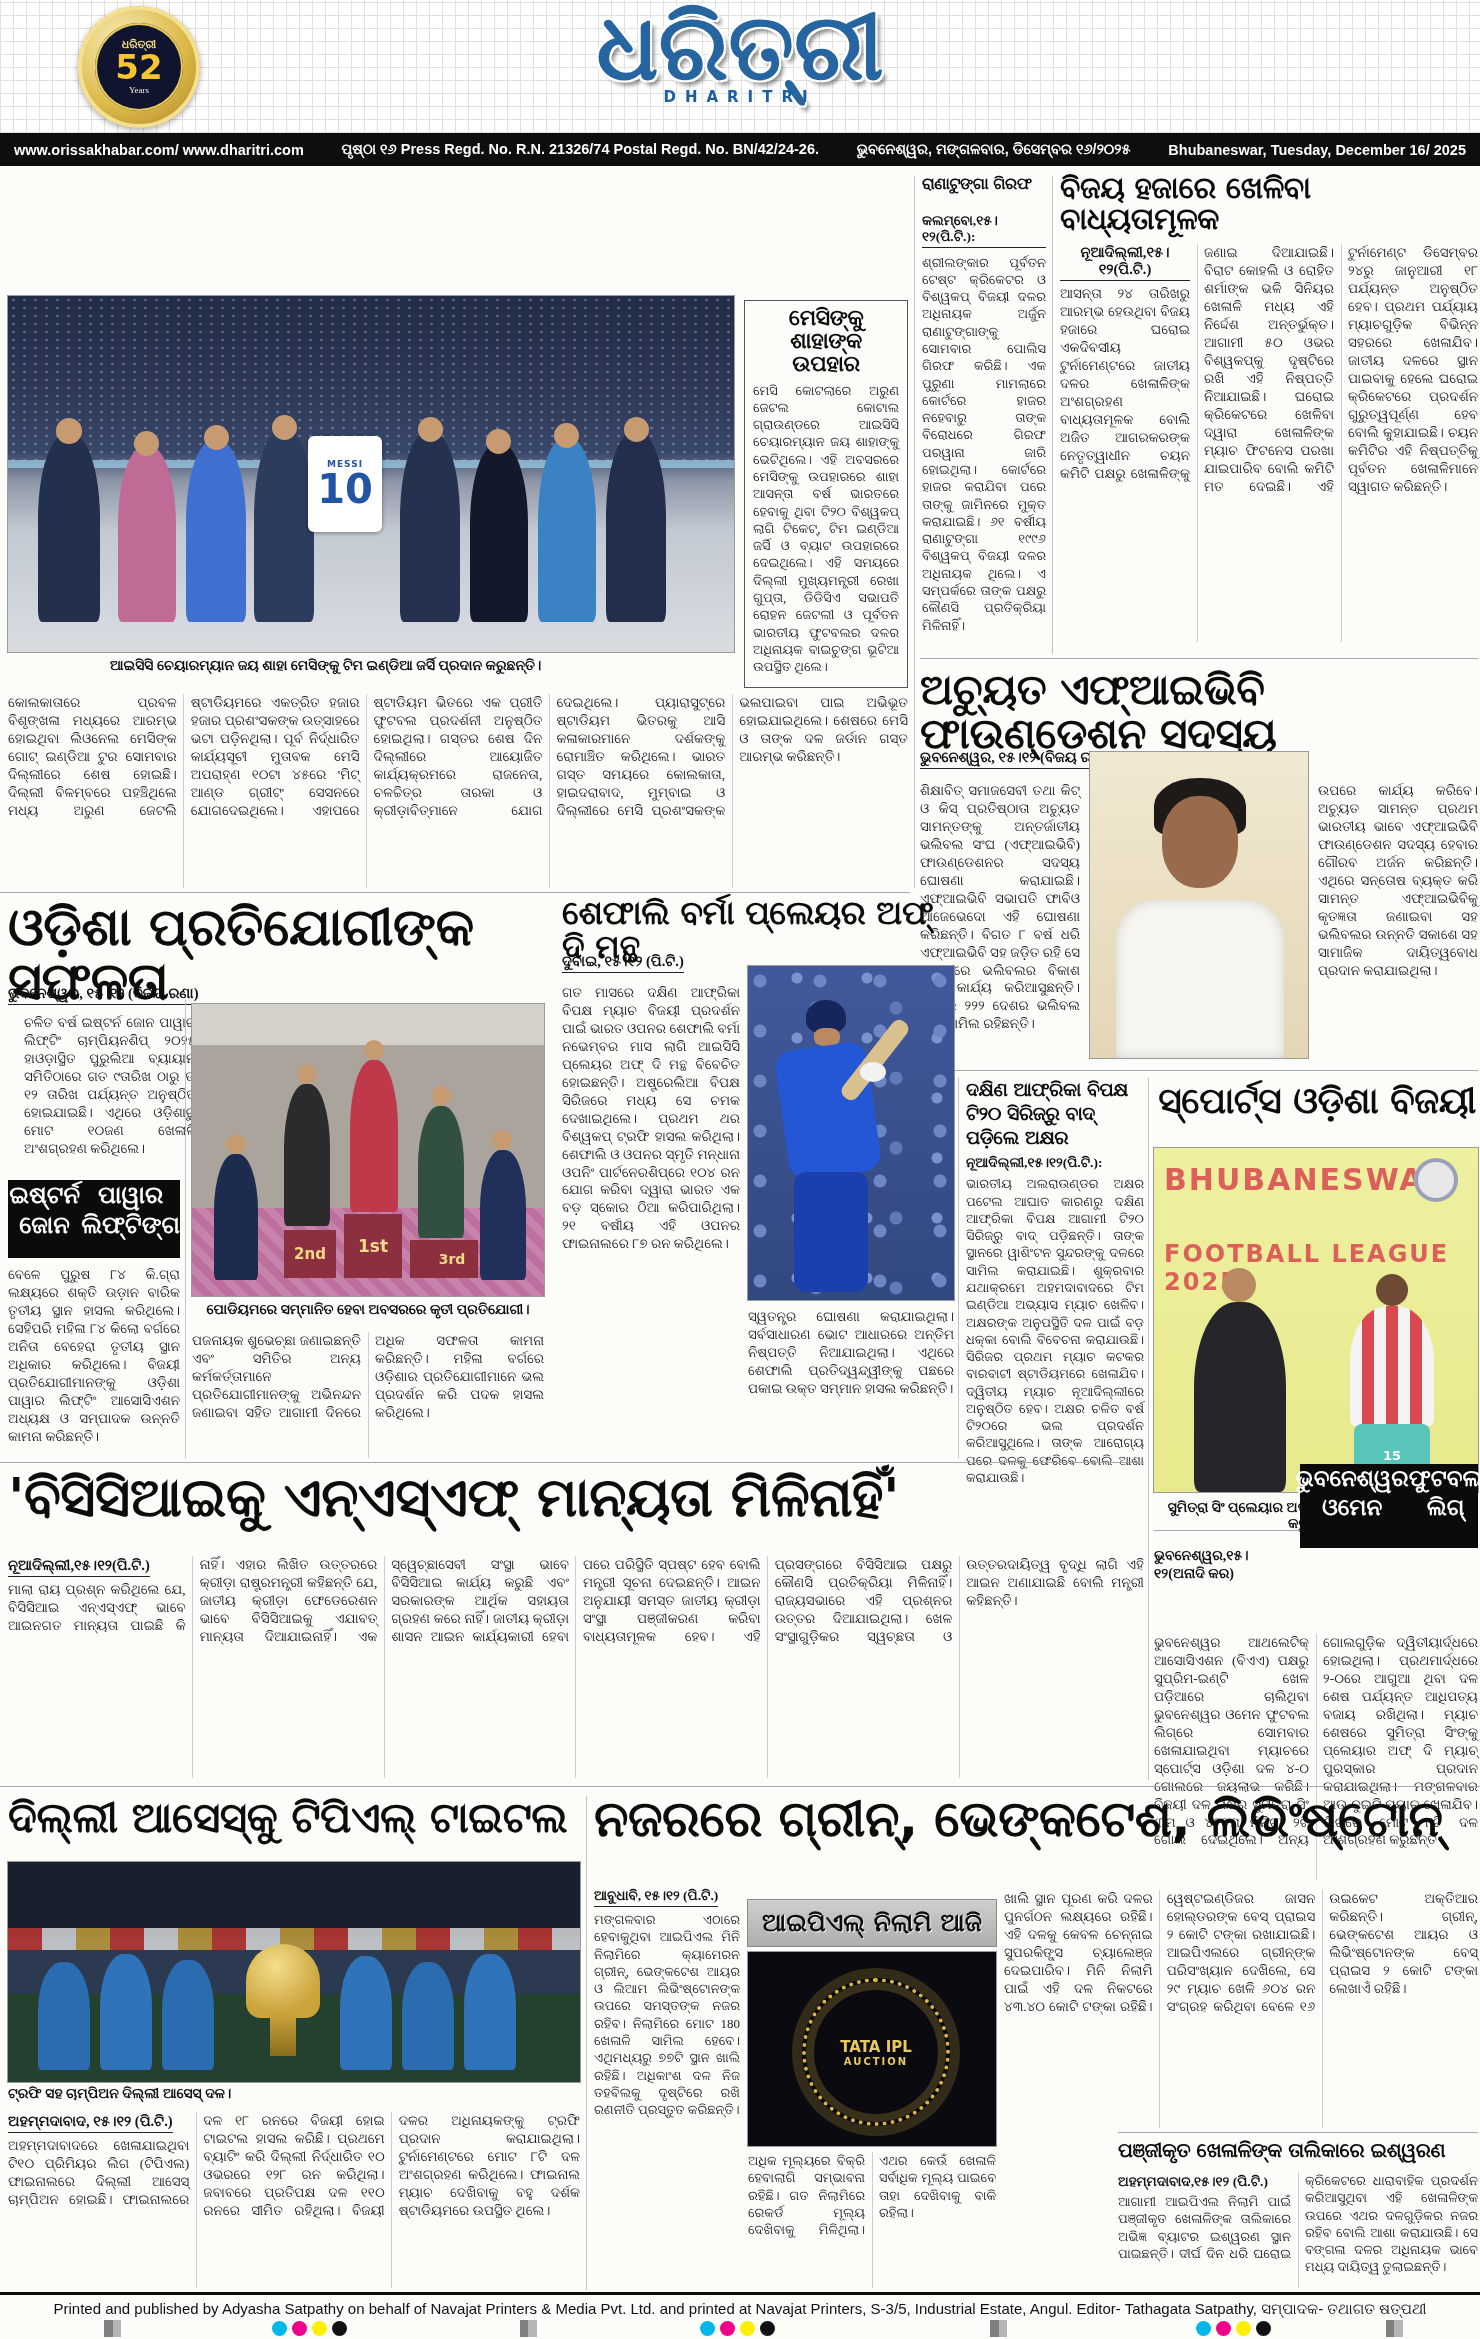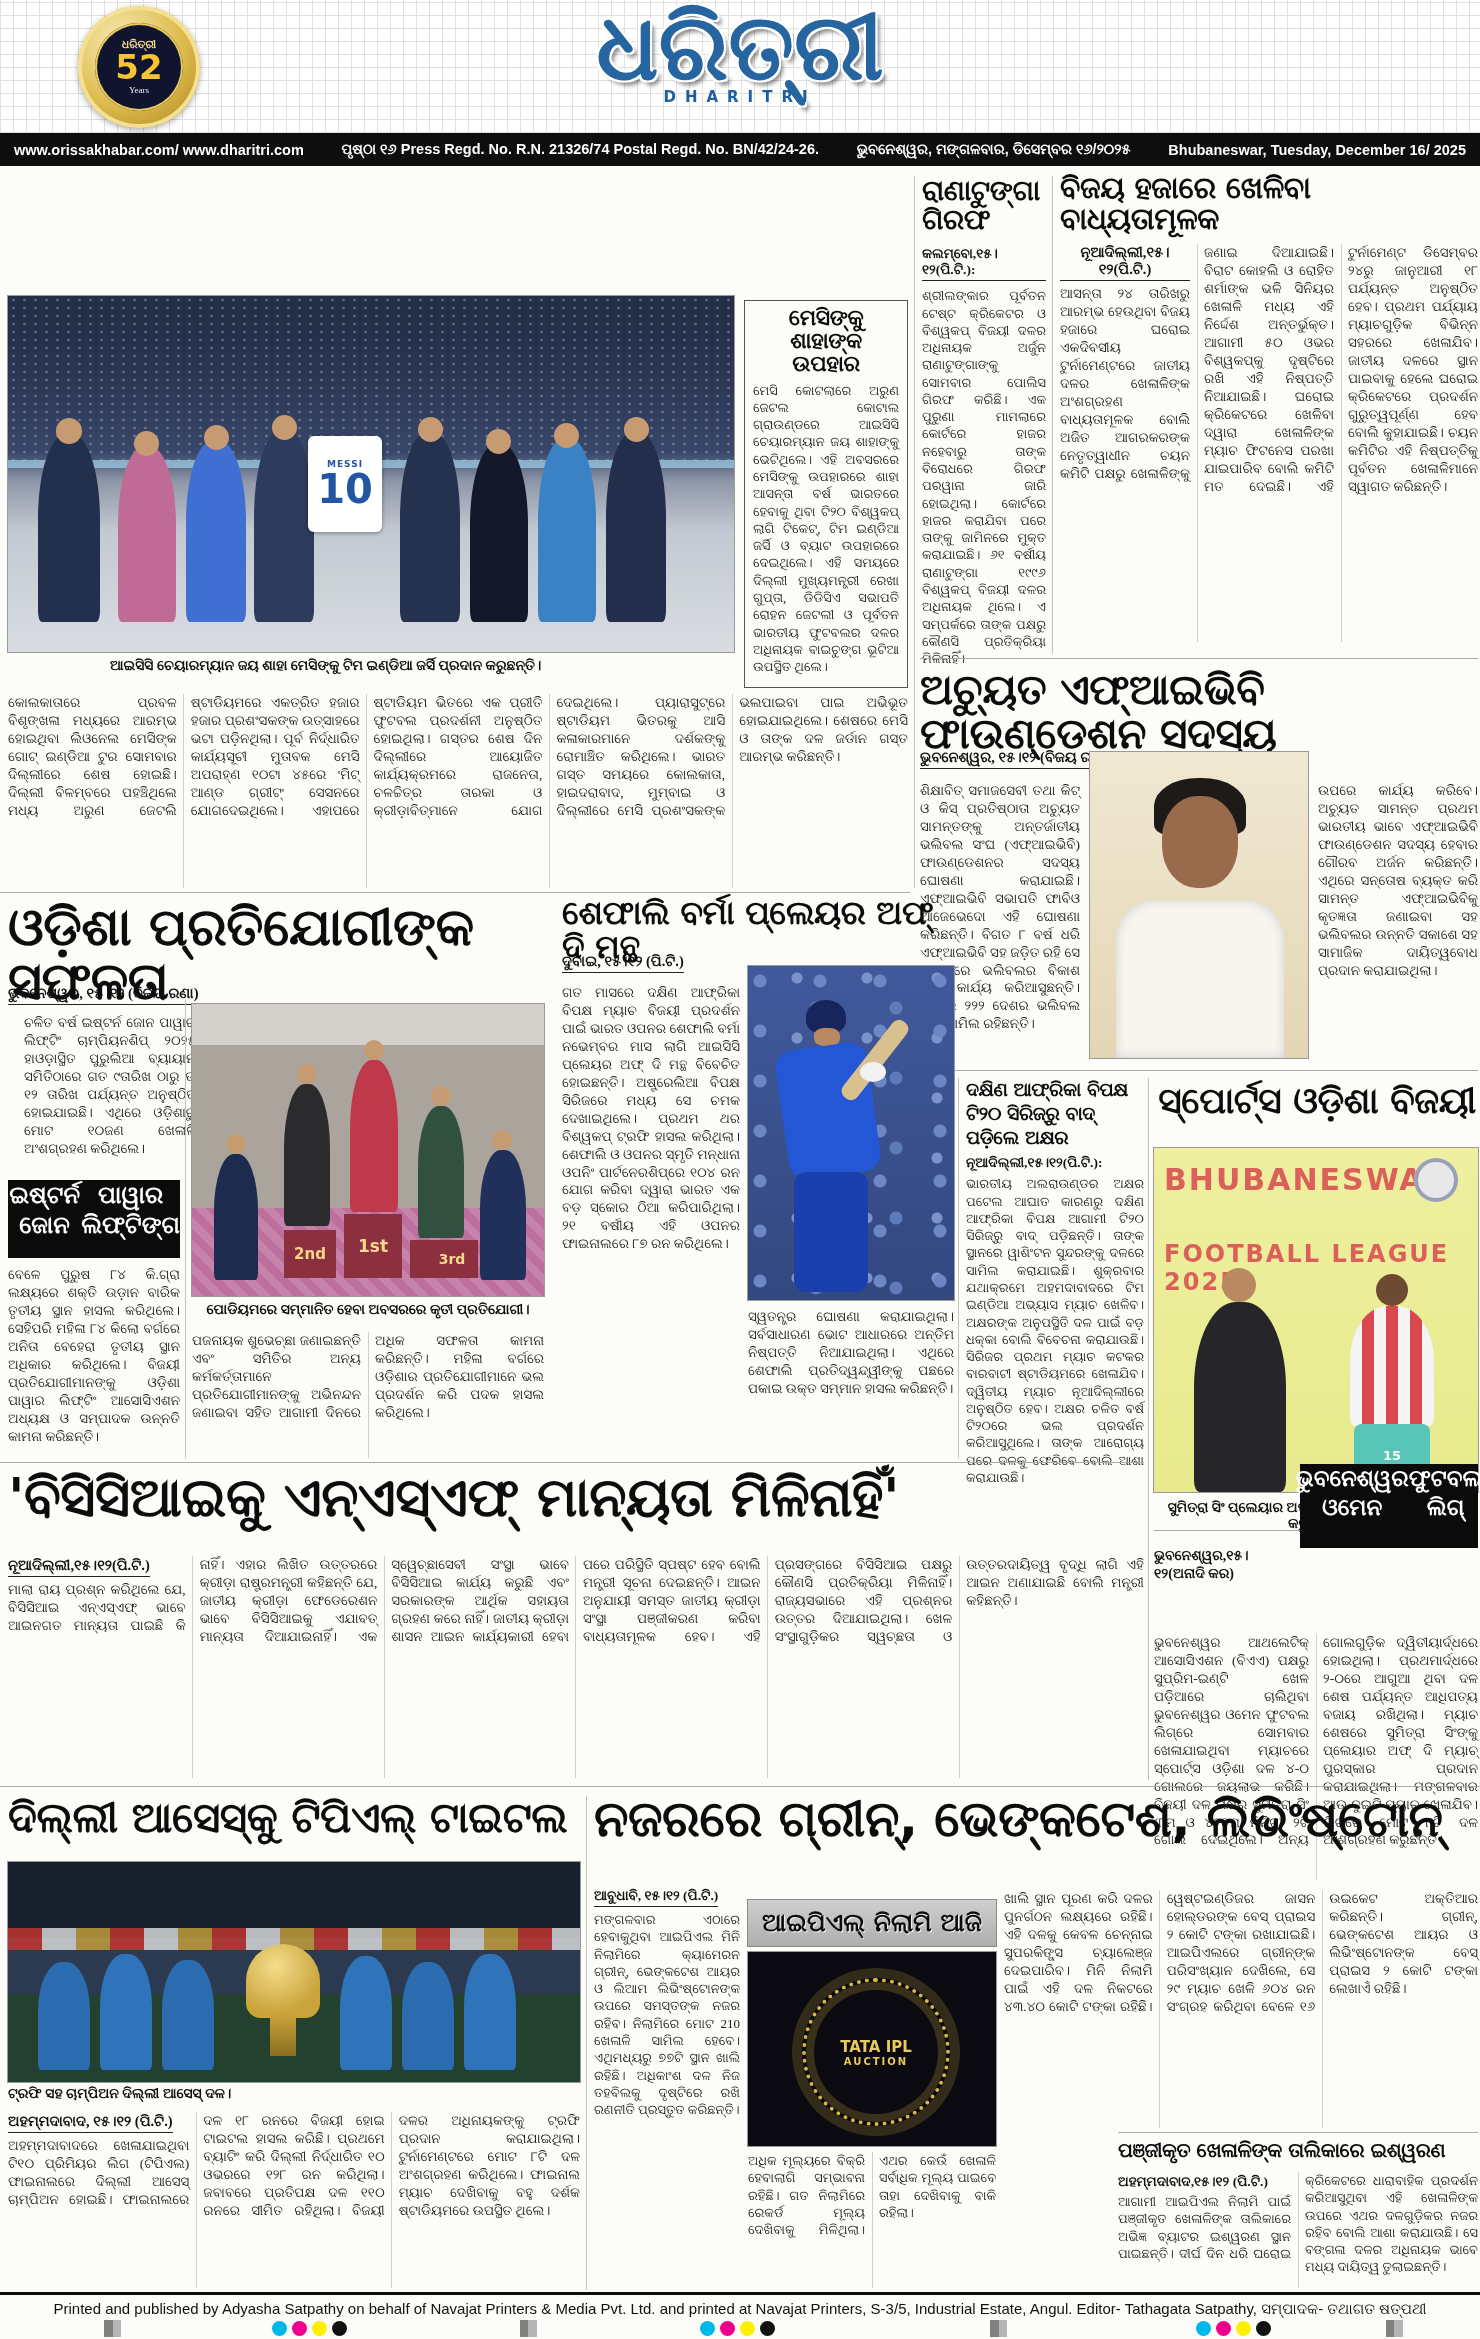--- a/index.html
+++ b/index.html
@@ -113,21 +113,21 @@
   <div class="abs cap" style="left:110px;top:658px;width:620px;">ଆଇସିସି ଚେୟାରମ୍ୟାନ ଜୟ ଶାହା ମେସିଙ୍କୁ ଟିମ ଇଣ୍ଡିଆ ଜର୍ସି ପ୍ରଦାନ କରୁଛନ୍ତି।</div>
 
   <div class="abs" style="left:744px;top:300px;width:164px;height:388px;border:1.5px solid #555;padding:6px 8px;box-sizing:border-box;">
     <div class="hl" style="font-size:22px;text-align:center;margin-bottom:6px;">ମେସିଙ୍କୁ ଶାହାଙ୍କ ଉପହାର</div>
     <div class="jt" style="font-size:13px;">ମେସି କୋଟଲାରେ ଅରୁଣ ଜେଟଲ କୋଟାଲ ଗ୍ରାଉଣ୍ଡରେ ଆଇସିସି ଚେୟାରମ୍ୟାନ ଜୟ ଶାହାଙ୍କୁ ଭେଟିଥିଲେ। ଏହି ଅବସରରେ ମେସିଙ୍କୁ ଉପହାରରେ ଶାହା ଆସନ୍ତା ବର୍ଷ ଭାରତରେ ହେବାକୁ ଥିବା ଟି୨୦ ବିଶ୍ୱକପ୍ ଲାଗି ଟିକେଟ୍, ଟିମ ଇଣ୍ଡିଆ ଜର୍ସି ଓ ବ୍ୟାଟ ଉପହାରରେ ଦେଇଥିଲେ। ଏହି ସମୟରେ ଦିଲ୍ଲୀ ମୁଖ୍ୟମନ୍ତ୍ରୀ ରେଖା ଗୁପ୍ତା, ଡିଡିସିଏ ସଭାପତି ରୋହନ ଜେଟଲୀ ଓ ପୂର୍ବତନ ଭାରତୀୟ ଫୁଟବଲର ଦଳର ଅଧିନାୟକ ବାଇଚୁଙ୍ଗ ଭୂଟିଆ ଉପସ୍ଥିତ ଥିଲେ।</div>
   </div>
 
   <div class="abs jt c5" style="left:8px;top:694px;width:900px;height:194px;">କୋଲକାତାରେ ପ୍ରବଳ ବିଶୃଙ୍ଖଳା ମଧ୍ୟରେ ଆରମ୍ଭ ହୋଇଥିବା ଲିଓନେଲ ମେସିଙ୍କ ଗୋଟ୍ ଇଣ୍ଡିଆ ଟୁର ସୋମବାର ଦିଲ୍ଲୀରେ ଶେଷ ହୋଇଛି। ଦିଲ୍ଲୀ ବିଳମ୍ବରେ ପହଞ୍ଚିଥିଲେ ମଧ୍ୟ ଅରୁଣ ଜେଟଲି ଷ୍ଟାଡିୟମରେ ଏକତ୍ରିତ ହଜାର ହଜାର ପ୍ରଶଂସକଙ୍କ ଉତ୍ସାହରେ ଭଟା ପଡ଼ିନଥିଲା। ପୂର୍ବ ନିର୍ଦ୍ଧାରିତ କାର୍ଯ୍ୟସୂଚୀ ମୁତାବକ ମେସି ଅପରାହ୍ଣ ୧୦ଟା ୪୫ରେ 'ମିଟ୍ ଆଣ୍ଡ ଗ୍ରୀଟ୍' ସେସନରେ ଯୋଗଦେଇଥିଲେ। ଏହାପରେ ଷ୍ଟାଡିୟମ ଭିତରେ ଏକ ପ୍ରୀତି ଫୁଟବଲ ପ୍ରଦର୍ଶନୀ ଅନୁଷ୍ଠିତ ହୋଇଥିଲା। ଗସ୍ତର ଶେଷ ଦିନ ଦିଲ୍ଲୀରେ ଆୟୋଜିତ କାର୍ଯ୍ୟକ୍ରମରେ ରାଜନେତା, ଚଳଚ୍ଚିତ୍ର ତାରକା ଓ କ୍ରୀଡ଼ାବିତ୍‌ମାନେ ଯୋଗ ଦେଇଥିଲେ। ପ୍ୟାରାସୁଟ୍‌ରେ ଷ୍ଟାଡିୟମ ଭିତରକୁ ଆସି କଳାକାରମାନେ ଦର୍ଶକଙ୍କୁ ରୋମାଞ୍ଚିତ କରିଥିଲେ। ଭାରତ ଗସ୍ତ ସମୟରେ କୋଲକାତା, ହାଇଦରାବାଦ, ମୁମ୍ବାଇ ଓ ଦିଲ୍ଲୀରେ ମେସି ପ୍ରଶଂସକଙ୍କ ଭଲପାଇବା ପାଇ ଅଭିଭୂତ ହୋଇଯାଇଥିଲେ। ଶେଷରେ ମେସି ଓ ତାଙ୍କ ଦଳ ଜର୍ଡାନ ଗସ୍ତ ଆରମ୍ଭ କରିଛନ୍ତି।</div>
 
   <div class="abs" style="left:922px;top:176px;width:124px;">
-    <div class="hl" style="font-size:28px;margin-bottom:12px;">ରାଣାଟୁଙ୍ଗା ଗିରଫ</div>
+    <div class="hl" style="font-size:16px;margin-bottom:20px;">ରାଣାଟୁଙ୍ଗା ଗିରଫ</div>
     <div class="dl dlu" style="margin-bottom:6px;font-size:13.5px;">କଲମ୍ବୋ,୧୫।୧୨(ପି.ଟି.):</div>
     <div class="jt" style="font-size:13px;">ଶ୍ରୀଲଙ୍କାର ପୂର୍ବତନ ଟେଷ୍ଟ କ୍ରିକେଟର ଓ ବିଶ୍ୱକପ୍ ବିଜୟୀ ଦଳର ଅଧିନାୟକ ଅର୍ଜୁନ ରାଣାଟୁଙ୍ଗାଙ୍କୁ ସୋମବାର ପୋଲିସ ଗିରଫ କରିଛି। ଏକ ପୁରୁଣା ମାମଲାରେ କୋର୍ଟରେ ହାଜର ନହେବାରୁ ତାଙ୍କ ବିରୋଧରେ ଗିରଫ ପରୱାନା ଜାରି ହୋଇଥିଲା। କୋର୍ଟରେ ହାଜର କରାଯିବା ପରେ ତାଙ୍କୁ ଜାମିନରେ ମୁକ୍ତ କରାଯାଇଛି। ୬୧ ବର୍ଷୀୟ ରାଣାଟୁଙ୍ଗା ୧୯୯୬ ବିଶ୍ୱକପ୍ ବିଜୟୀ ଦଳର ଅଧିନାୟକ ଥିଲେ। ଏ ସମ୍ପର୍କରେ ତାଙ୍କ ପକ୍ଷରୁ କୌଣସି ପ୍ରତିକ୍ରିୟା ମିଳିନାହିଁ।</div>
   </div>
   <div class="vr" style="left:1052px;top:176px;height:478px;"></div>
 
   <div class="abs" style="left:1060px;top:172px;width:418px;">
     <div class="hl" style="font-size:30px;margin-bottom:10px;">ବିଜୟ ହଜାରେ ଖେଳିବା ବାଧ୍ୟତାମୂଳକ</div>
     <div class="c3" style="height:398px;">
       <div style="text-align:center;margin-bottom:4px;"><span class="dl dlu">ନୂଆଦିଲ୍ଲୀ,୧୫।୧୨(ପି.ଟି.)</span></div>
       <div class="jt">ଆସନ୍ତା ୨୪ ତାରିଖରୁ ଆରମ୍ଭ ହେଉଥିବା ବିଜୟ ହଜାରେ ଘରୋଇ ଏକଦିବସୀୟ ଟୁର୍ନାମେଣ୍ଟରେ ଜାତୀୟ ଦଳର ଖେଳାଳିଙ୍କ ଅଂଶଗ୍ରହଣ ବାଧ୍ୟତାମୂଳକ ବୋଲି ଅଜିତ ଆଗରକରଙ୍କ ନେତୃତ୍ୱାଧୀନ ଚୟନ କମିଟି ପକ୍ଷରୁ ଖେଳାଳିଙ୍କୁ ଜଣାଇ ଦିଆଯାଇଛି। ବିରାଟ କୋହଲି ଓ ରୋହିତ ଶର୍ମାଙ୍କ ଭଳି ସିନିୟର ଖେଳାଳି ମଧ୍ୟ ଏହି ନିର୍ଦ୍ଦେଶ ଅନ୍ତର୍ଭୁକ୍ତ। ଆଗାମୀ ୫୦ ଓଭର ବିଶ୍ୱକପ୍‌କୁ ଦୃଷ୍ଟିରେ ରଖି ଏହି ନିଷ୍ପତ୍ତି ନିଆଯାଇଛି। ଘରୋଇ କ୍ରିକେଟରେ ଖେଳିବା ଦ୍ୱାରା ଖେଳାଳିଙ୍କ ମ୍ୟାଚ ଫିଟନେସ ପରଖା ଯାଇପାରିବ ବୋଲି କମିଟି ମତ ଦେଇଛି। ଏହି ଟୁର୍ନାମେଣ୍ଟ ଡିସେମ୍ବର ୨୪ରୁ ଜାନୁଆରୀ ୧୮ ପର୍ଯ୍ୟନ୍ତ ଅନୁଷ୍ଠିତ ହେବ। ପ୍ରଥମ ପର୍ଯ୍ୟାୟ ମ୍ୟାଚଗୁଡ଼ିକ ବିଭିନ୍ନ ସହରରେ ଖେଳାଯିବ। ଜାତୀୟ ଦଳରେ ସ୍ଥାନ ପାଇବାକୁ ହେଲେ ଘରୋଇ କ୍ରିକେଟରେ ପ୍ରଦର୍ଶନ ଗୁରୁତ୍ୱପୂର୍ଣ୍ଣ ହେବ ବୋଲି କୁହାଯାଇଛି। ଚୟନ କମିଟିର ଏହି ନିଷ୍ପତ୍ତିକୁ ପୂର୍ବତନ ଖେଳାଳିମାନେ ସ୍ୱାଗତ କରିଛନ୍ତି।</div>
@@ -258,21 +258,21 @@
     <div class="c3" style="height:176px;">
       <div style="margin-bottom:4px;"><span class="dl dlu">ଅହମ୍ମଦାବାଦ, ୧୫।୧୨ (ପି.ଟି.)</span></div>
       <div class="jt">ଅହମ୍ମଦାବାଦରେ ଖେଳାଯାଇଥିବା ଟି୧୦ ପ୍ରିମିୟର ଲିଗ (ଟିପିଏଲ) ଫାଇନାଲରେ ଦିଲ୍ଲୀ ଆସେସ୍ ଚାମ୍ପିଅନ ହୋଇଛି। ଫାଇନାଲରେ ଦଳ ୧୮ ରନରେ ବିଜୟୀ ହୋଇ ଟାଇଟଲ ହାସଲ କରିଛି। ପ୍ରଥମେ ବ୍ୟାଟିଂ କରି ଦିଲ୍ଲୀ ନିର୍ଦ୍ଧାରିତ ୧୦ ଓଭରରେ ୧୨୮ ରନ କରିଥିଲା। ଜବାବରେ ପ୍ରତିପକ୍ଷ ଦଳ ୧୧୦ ରନରେ ସୀମିତ ରହିଥିଲା। ବିଜୟୀ ଦଳର ଅଧିନାୟକଙ୍କୁ ଟ୍ରଫି ପ୍ରଦାନ କରାଯାଇଥିଲା। ଟୁର୍ନାମେଣ୍ଟରେ ମୋଟ ୮ଟି ଦଳ ଅଂଶଗ୍ରହଣ କରିଥିଲେ। ଫାଇନାଲ ମ୍ୟାଚ ଦେଖିବାକୁ ବହୁ ଦର୍ଶକ ଷ୍ଟାଡିୟମରେ ଉପସ୍ଥିତ ଥିଲେ।</div>
     </div>
   </div>
   <div class="vr" style="left:586px;top:1796px;height:494px;"></div>
 
   <div class="abs hl" style="left:594px;top:1793px;width:886px;font-size:50px;">ନଜରରେ ଗ୍ରୀନ୍, ଭେଙ୍କଟେଶ, ଲିଭିଂଷ୍ଟୋନ୍</div>
   <div class="abs" style="left:594px;top:1886px;width:146px;">
     <div style="margin-bottom:4px;"><span class="dl dlu" style="font-size:13.5px;">ଆବୁଧାବି, ୧୫।୧୨ (ପି.ଟି.)</span></div>
-    <div class="jt" style="font-size:13px;">ମଙ୍ଗଳବାର ଏଠାରେ ହେବାକୁଥିବା ଆଇପିଏଲ ମିନି ନିଲାମିରେ କ୍ୟାମେରନ ଗ୍ରୀନ୍, ଭେଙ୍କଟେଶ ଆୟର ଓ ଲିଆମ ଲିଭିଂଷ୍ଟୋନଙ୍କ ଉପରେ ସମସ୍ତଙ୍କ ନଜର ରହିବ। ନିଲାମିରେ ମୋଟ 210 ଖେଳାଳି ସାମିଲ ହେବେ। ଏଥିମଧ୍ୟରୁ ୭୭ଟି ସ୍ଥାନ ଖାଲି ରହିଛି। ଅଧିକାଂଶ ଦଳ ନିଜ ତହବିଲକୁ ଦୃଷ୍ଟିରେ ରଖି ରଣନୀତି ପ୍ରସ୍ତୁତ କରିଛନ୍ତି।</div>
+    <div class="jt" style="font-size:13px;">ମଙ୍ଗଳବାର ଏଠାରେ ହେବାକୁଥିବା ଆଇପିଏଲ ମିନି ନିଲାମିରେ କ୍ୟାମେରନ ଗ୍ରୀନ୍, ଭେଙ୍କଟେଶ ଆୟର ଓ ଲିଆମ ଲିଭିଂଷ୍ଟୋନଙ୍କ ଉପରେ ସମସ୍ତଙ୍କ ନଜର ରହିବ। ନିଲାମିରେ ମୋଟ 180 ଖେଳାଳି ସାମିଲ ହେବେ। ଏଥିମଧ୍ୟରୁ ୭୭ଟି ସ୍ଥାନ ଖାଲି ରହିଛି। ଅଧିକାଂଶ ଦଳ ନିଜ ତହବିଲକୁ ଦୃଷ୍ଟିରେ ରଖି ରଣନୀତି ପ୍ରସ୍ତୁତ କରିଛନ୍ତି।</div>
   </div>
   <div class="abs graybox" style="left:748px;top:1900px;width:248px;height:46px;font-size:25px;">ଆଇପିଏଲ୍ ନିଲାମି ଆଜି</div>
   <div class="abs ph" style="left:748px;top:1952px;width:248px;height:194px;background:#0a0a10;">
     <span class="abs" style="left:54px;top:26px;width:140px;height:140px;border-radius:50%;border:4px dotted #d9b548;box-shadow:0 0 0 10px rgba(201,164,60,.22), inset 0 0 0 8px rgba(201,164,60,.25);display:flex;flex-direction:column;align-items:center;justify-content:center;color:#e8c95c;font-family:'DejaVu Sans',sans-serif;font-weight:700;text-align:center;">
       <span style="font-size:15px;">TATA IPL</span>
       <span style="font-size:10px;letter-spacing:2px;">AUCTION</span>
     </span>
   </div>
   <div class="abs jt c2" style="left:748px;top:2152px;width:248px;height:136px;font-size:13px;">ଅଧିକ ମୂଲ୍ୟରେ ବିକ୍ରି ହେବାଲାଗି ସମ୍ଭାବନା ରହିଛି। ଗତ ନିଲାମିରେ ରେକର୍ଡ ମୂଲ୍ୟ ଦେଖିବାକୁ ମିଳିଥିଲା। ଏଥର କେଉଁ ଖେଳାଳି ସର୍ବାଧିକ ମୂଲ୍ୟ ପାଇବେ ତାହା ଦେଖିବାକୁ ବାକି ରହିଲା।</div>
   <div class="abs jt c3" style="left:1004px;top:1890px;width:474px;height:238px;">ଖାଲି ସ୍ଥାନ ପୂରଣ କରି ଦଳର ପୁନର୍ଗଠନ ଲକ୍ଷ୍ୟରେ ରହିଛି। ଏହି ଦଳକୁ କେବଳ ଚେନ୍ନାଇ ସୁପରକିଙ୍ଗ୍ସ ଚ୍ୟାଲେଞ୍ଜ ଦେଇପାରିବ। ମିନି ନିଲାମି ପାଇଁ ଏହି ଦଳ ନିକଟରେ ୪୩.୪୦ କୋଟି ଟଙ୍କା ରହିଛି। ୱେଷ୍ଟଇଣ୍ଡିଜର ଜାସନ ହୋଲ୍ଡରଙ୍କ ବେସ୍ ପ୍ରାଇସ ୨ କୋଟି ଟଙ୍କା ରଖାଯାଇଛି। ଆଇପିଏଲରେ ଗ୍ରୀନ୍‌ଙ୍କ ପରିସଂଖ୍ୟାନ ଦେଖିଲେ, ସେ ୨୯ ମ୍ୟାଚ ଖେଳି ୬୦୪ ରନ ସଂଗ୍ରହ କରିଥିବା ବେଳେ ୧୬ ଉଇକେଟ ଅକ୍ତିଆର କରିଛନ୍ତି। ଗ୍ରୀନ୍, ଭେଙ୍କଟେଶ ଆୟର ଓ ଲିଭିଂଷ୍ଟୋନଙ୍କ ବେସ୍ ପ୍ରାଇସ ୨ କୋଟି ଟଙ୍କା ଲେଖାଏଁ ରହିଛି।</div>

